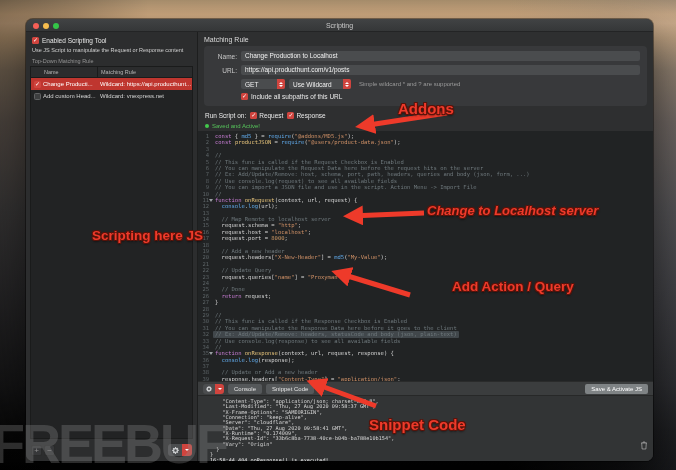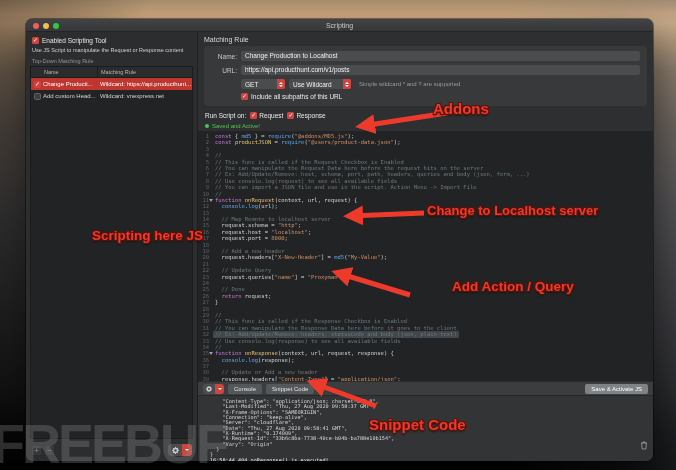--- a/index.html
+++ b/index.html
@@ -97,23 +97,23 @@
   .tb-btn { height: 10px; line-height: 10px; padding: 0 6px; background: #55585a; border-radius: 2px; font-size: 6px; color: #e4e4e4; }
   .save-btn { margin-left: auto; background: #7f8385; color: #fff; }
   .console { height: 66px; flex: none; background: #323435; border-top: 1px solid #272828; font-family: "DejaVu Sans Mono", monospace; font-size: 5.2px; line-height: 5.35px; color: #d9d9d9; padding: 3px 4px 2px 12px; position: relative; }
   .console .cl { white-space: pre; }
   .console .cfoot { white-space: pre; color: #eaeaea; }
   .trash-btn { position: absolute; right: 5px; bottom: 10px; }
 
   
   .anno { position: absolute; z-index: 61; color: #ee3a2a; font-weight: bold; white-space: nowrap;
     text-shadow: -1px -1px 0 #5a130a, 1px -1px 0 #5a130a, -1px 1px 0 #5a130a, 1px 1px 0 #5a130a, 0 2px 2px rgba(0,0,0,0.5); }
-  #anno-addons { left: 433px; top: 100px; font-size: 15px; text-align: center; }
+  #anno-addons { left: 398px; top: 100px; font-size: 15px; text-align: center; }
   #anno-scripting { left: 92px; top: 228px; font-size: 13.5px; }
-  #anno-localhost { left: 427px; top: 203px; font-size: 13px; }
+  #anno-localhost { left: 427px; top: 203px; font-size: 13px; font-style: italic; }
   #anno-headerquery { left: 452px; top: 279px; font-size: 13.5px; }
   #anno-snippet { left: 369px; top: 416px; font-size: 15px; }
   .arrow-layer { position: absolute; inset: 0; z-index: 60; pointer-events: none; }
   .watermark { position: absolute; left: -8px; top: 412px; z-index: 55; font-size: 54px; font-weight: bold; letter-spacing: -3px; color: rgba(145,145,145,0.30); transform: scaleY(1.04); pointer-events: none; }
 </style>
 </head>
 <body>
 
 <div class="window">
   <div class="titlebar">

